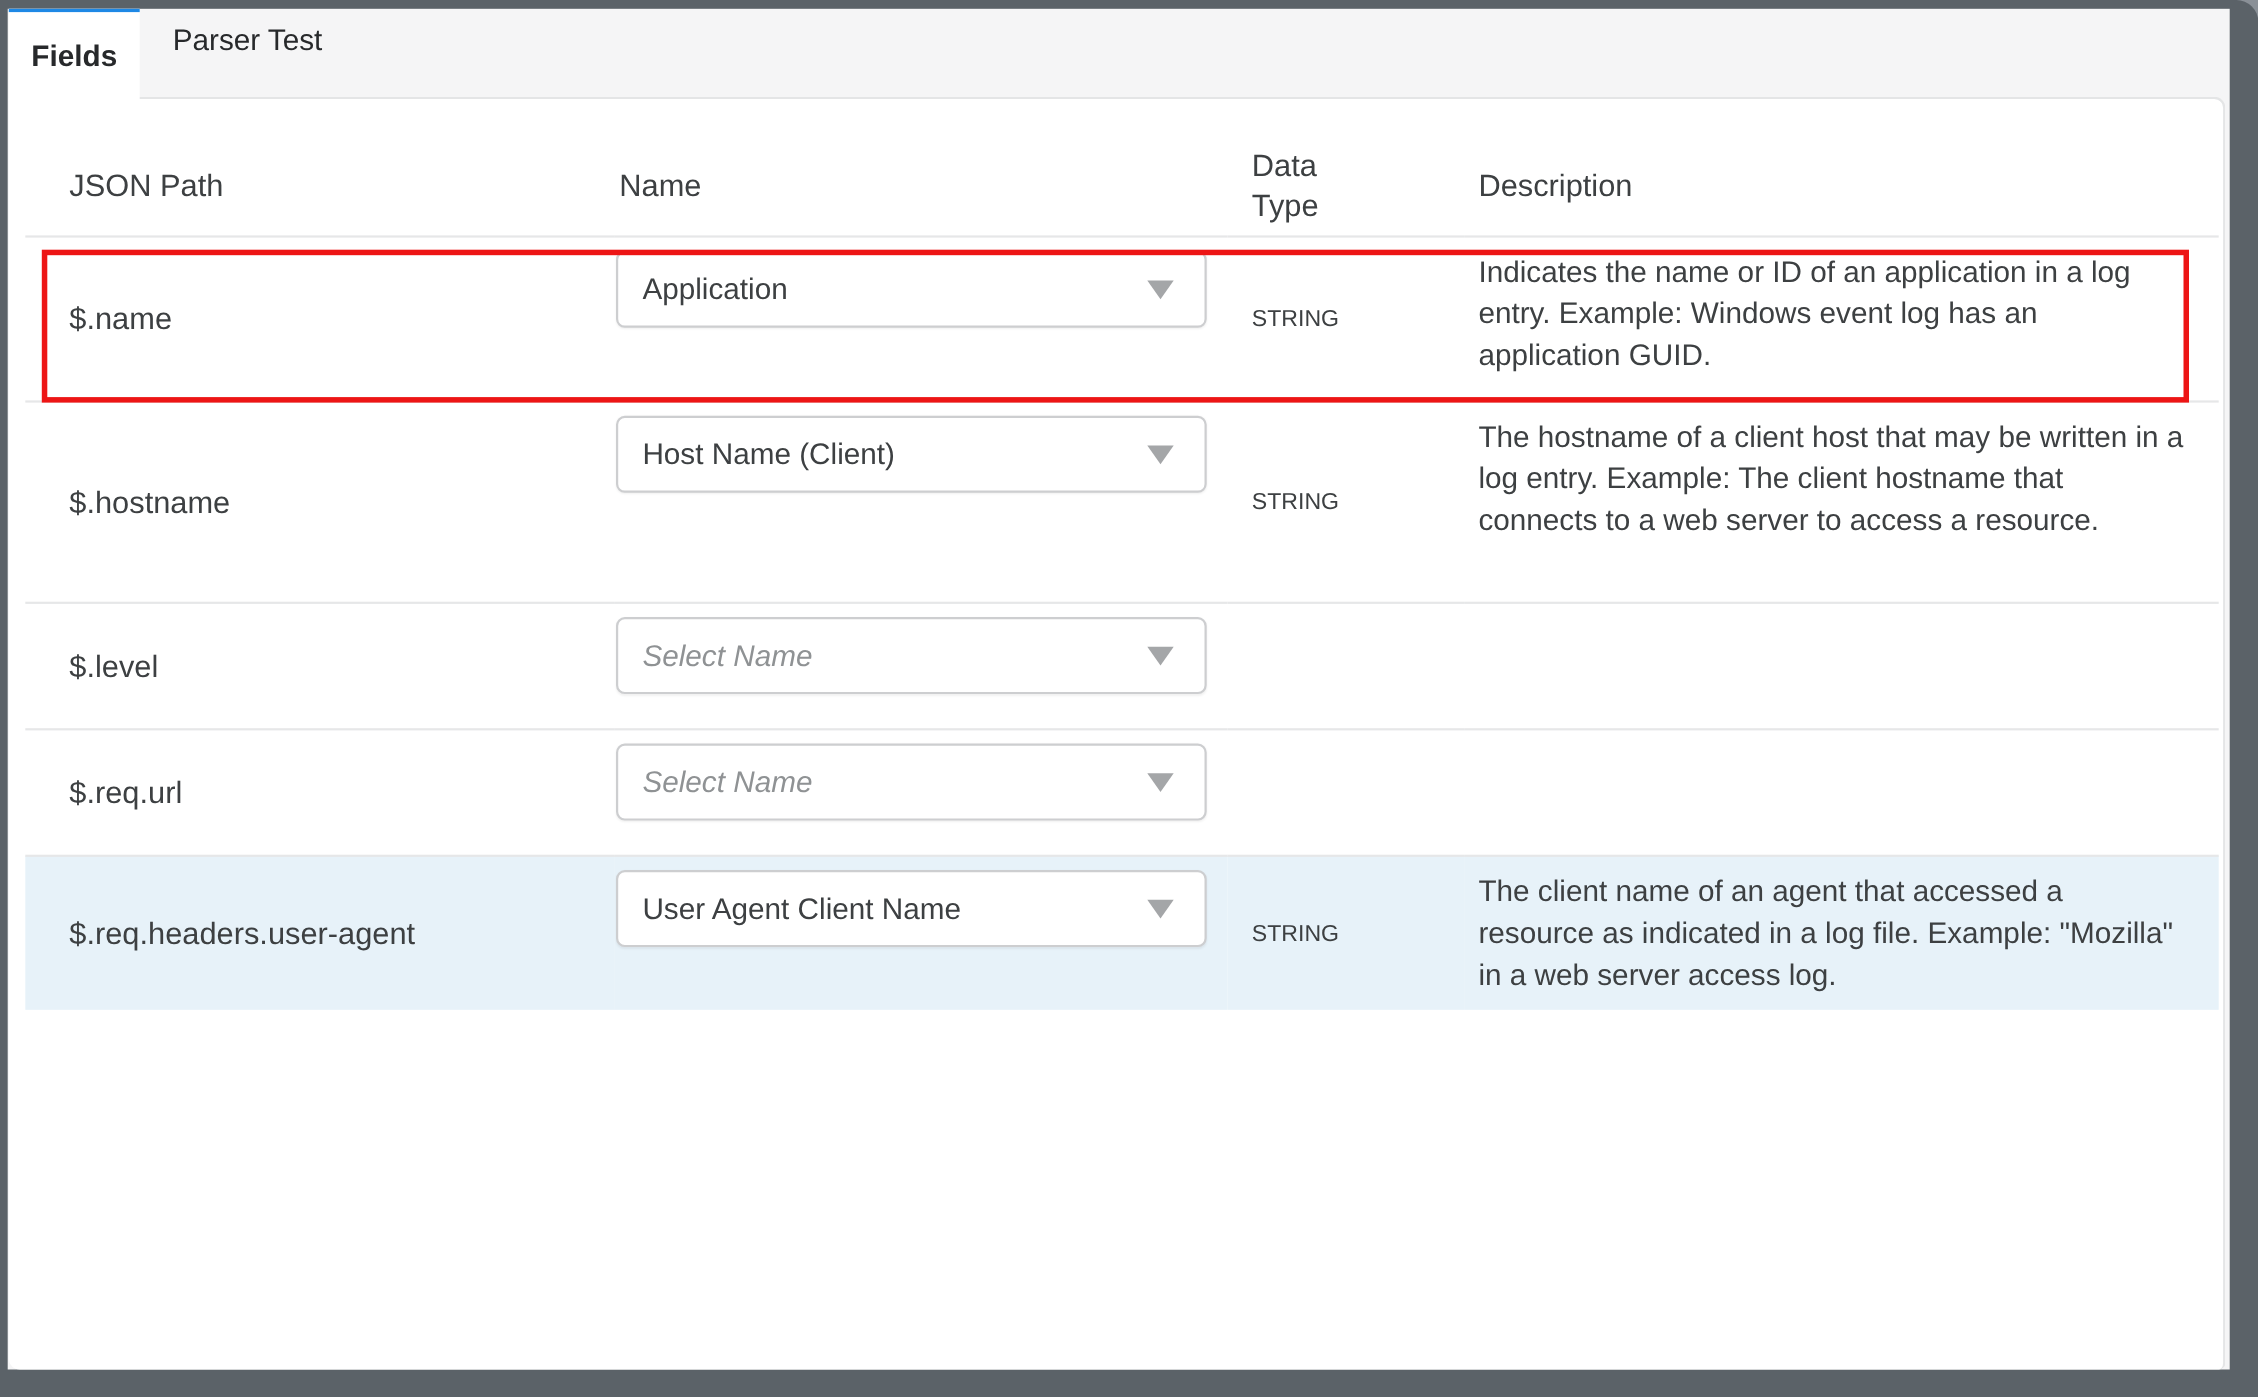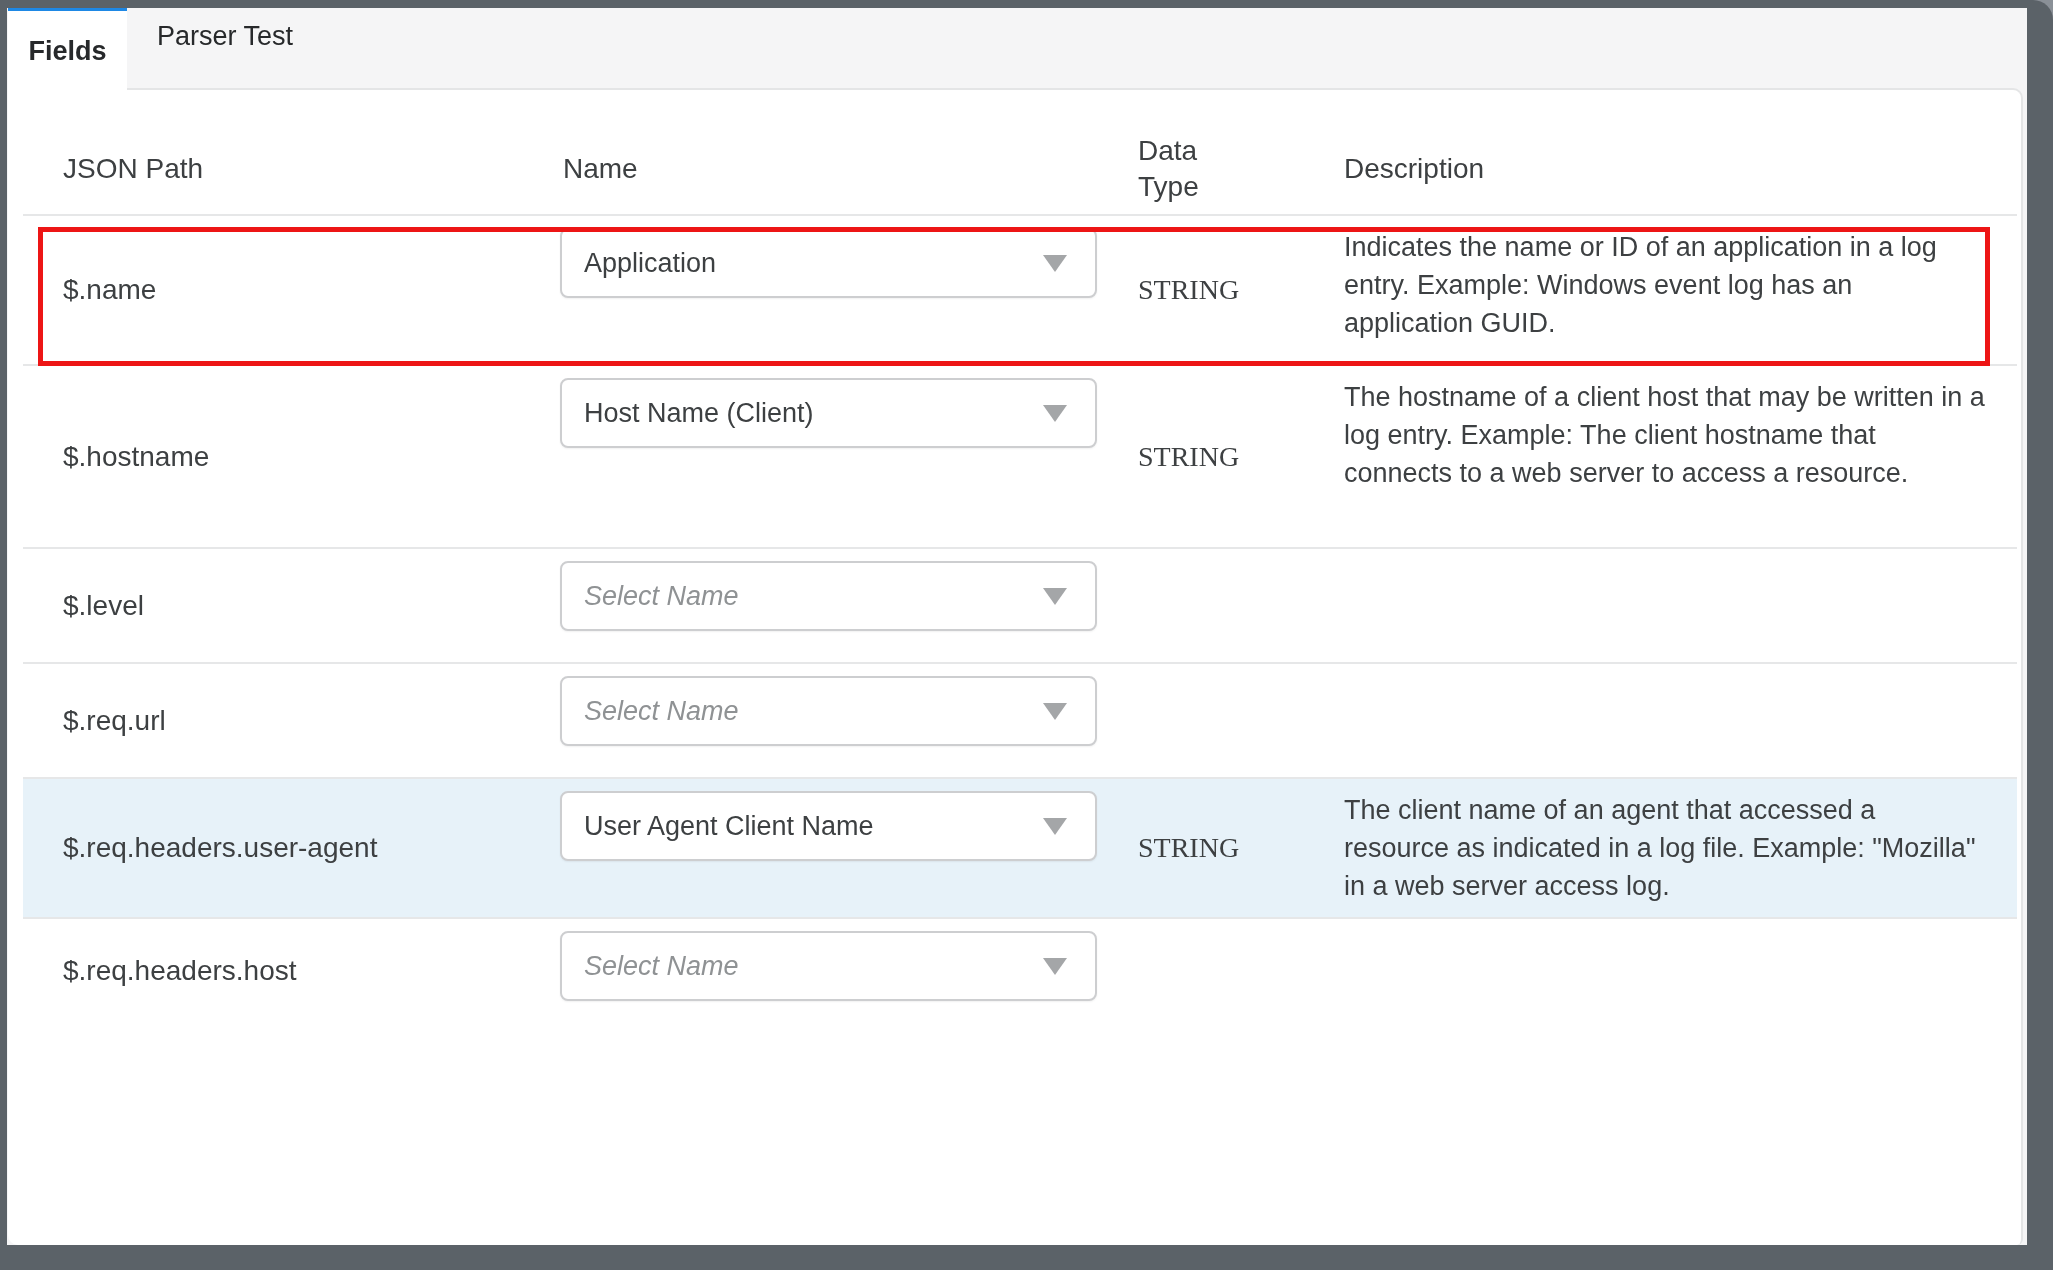--- a/index.html
+++ b/index.html
@@ -59,21 +59,21 @@
   tr.hdr th.h-name { padding-left:4px; }
   tr.hdr th.h-type { padding-left:22px; }
   tr.hdr th.h-desc { padding-left:13px; }
   th.h-type span { display:inline-block; width:90px; line-height:36px; }
   tbody td { border-top:2px solid #e6e7e8; }
   td.c-path {
     vertical-align:middle; padding-left:40px;
     font-size:28px; color:#3d4042;
   }
   td.c-name { vertical-align:top; padding-top:12px;margin-top:12px; }
-  td.c-type { vertical-align:middle; padding-left:22px; font-size:28px;font-family:Liberation Serif, serif; }
+  td.c-type { vertical-align:middle; padding-left:22px; font-size:21px; }
   td.c-desc {
     vertical-align:top; padding:12px 30px 10px 13px;
     font-size:27px; line-height:38px;
   }
   tr.sel td { background:#e7f2f9; }
   tr.r1 { height:150px; } tr.r2 { height:183px; }
   tr.r3 { height:105px; } tr.r4 { height:115px; }
   tr.r5 { height:115px; } tr.r6 { height:115px; }
   tr.r7 { height:140px; } tr.r8 { height:105px; }
   .dd {
@@ -211,36 +211,19 @@
         <span class="arrow"></span>
       </div>
     </td>
     <td class="c-type">
       <span class="bind-type">STRING</span>
     </td>
     <td class="c-desc">
       <span class="bind-desc">The client name of an agent that accessed a resource as indicated in a log file. Example: "Mozilla" in a web server access log.</span>
     </td>
   </tr>
-            <tr class="r8">
-    <td class="c-path">
-      <span class="bind-path">$.req.headers.host</span>
-    </td>
-    <td class="c-name">
-      <div class="dd ph">
-        <span class="dd-text bind-name">Select Name</span>
-        <span class="arrow"></span>
-      </div>
-    </td>
-    <td class="c-type">
-      <span class="bind-type"></span>
-    </td>
-    <td class="c-desc">
-      <span class="bind-desc"></span>
-    </td>
-  </tr>
           </tbody>
       </table>
     </div>
 
   </div>
   <div class="red-box"></div>
 </div>
 
 </body></html>

